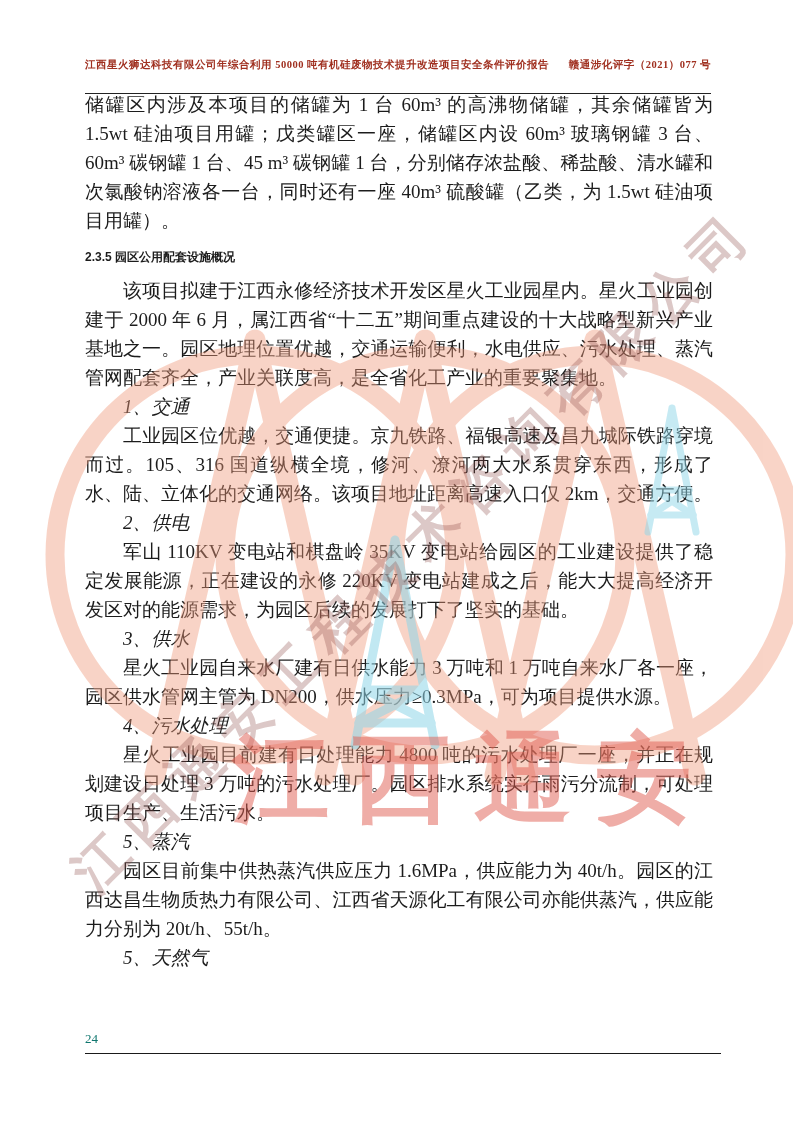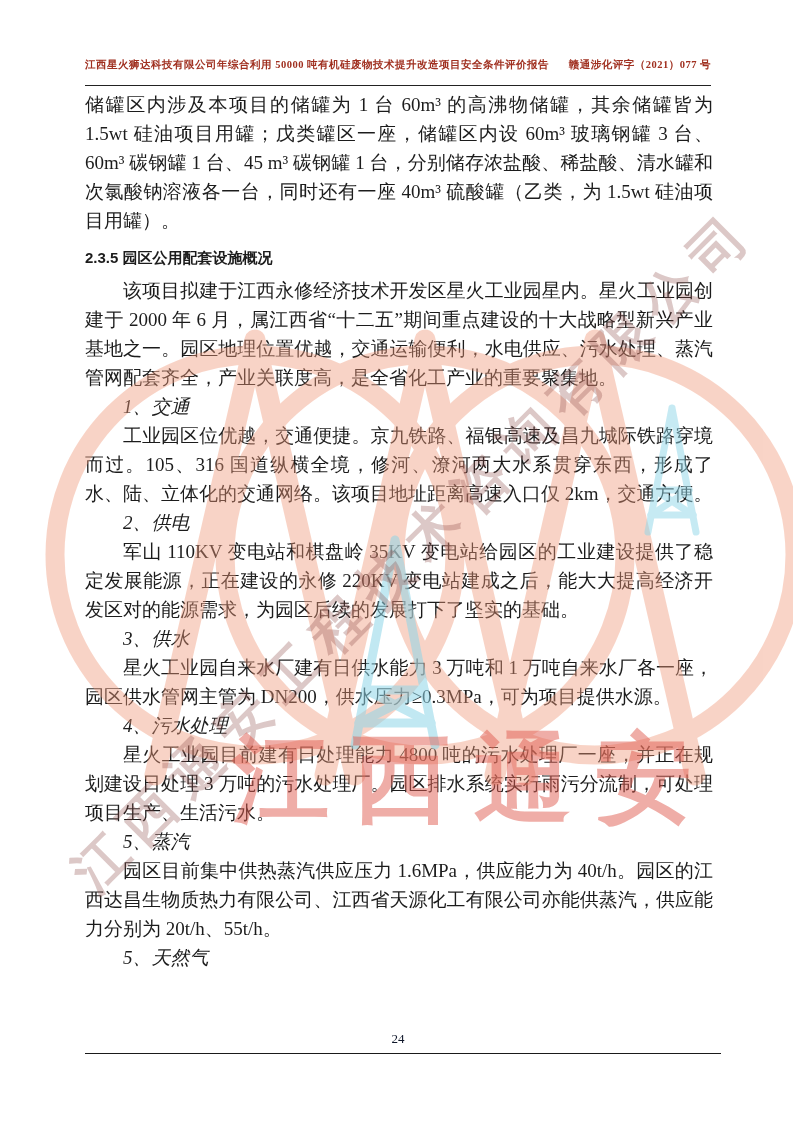--- a/index.html
+++ b/index.html
@@ -9,48 +9,48 @@
     background:#ffffff;
     overflow:hidden;
     font-family:"Liberation Serif","DejaVu Serif",serif;
     color:#1c1c1c;
   }
   
   .hdr{
     position:absolute;left:85px;top:58px;width:626px;
     display:flex;justify-content:space-between;align-items:flex-end;
     border-bottom:1.5px solid #222;
-    padding-bottom:13px;
+    padding-bottom:21px;
     font-size:10.5px;line-height:14px;
     color:#a03020;
     letter-spacing:0.5px;
     font-weight:bold;
   }
   .hdr .h-left{max-width:470px;}
   .hdr .h-right{white-space:nowrap;}
   
   .content{
     position:absolute;left:85px;top:90px;width:628px;
     font-size:19px;line-height:29px;
     text-align:justify;
   }
   .content p{margin:0;}
   .para-indent{text-indent:2em;}
   .sub-item{text-indent:2em;font-style:italic;}
   .sec-heading{
     font-family:"Liberation Sans","DejaVu Sans",sans-serif;
     font-weight:bold;
-    font-size:15px;
+    font-size:12px;
     margin:8px 0 4px 0 !important;
     text-align:left;
   }
   
   .pageno{
     position:absolute;left:85px;top:1030px;width:626px;
-    text-align:center;font-size:13px;line-height:18px;color:#0f172a;
+    font-size:13px;line-height:18px;color:#0f766e;
   }
   .foot-rule{
     position:absolute;left:85px;top:1053px;width:636px;height:0;
     border-top:1.6px solid #1a1a1a;
   }
   
   .wm{
     position:absolute;left:0;top:0;width:793px;height:1122px;
     pointer-events:none;
   }

